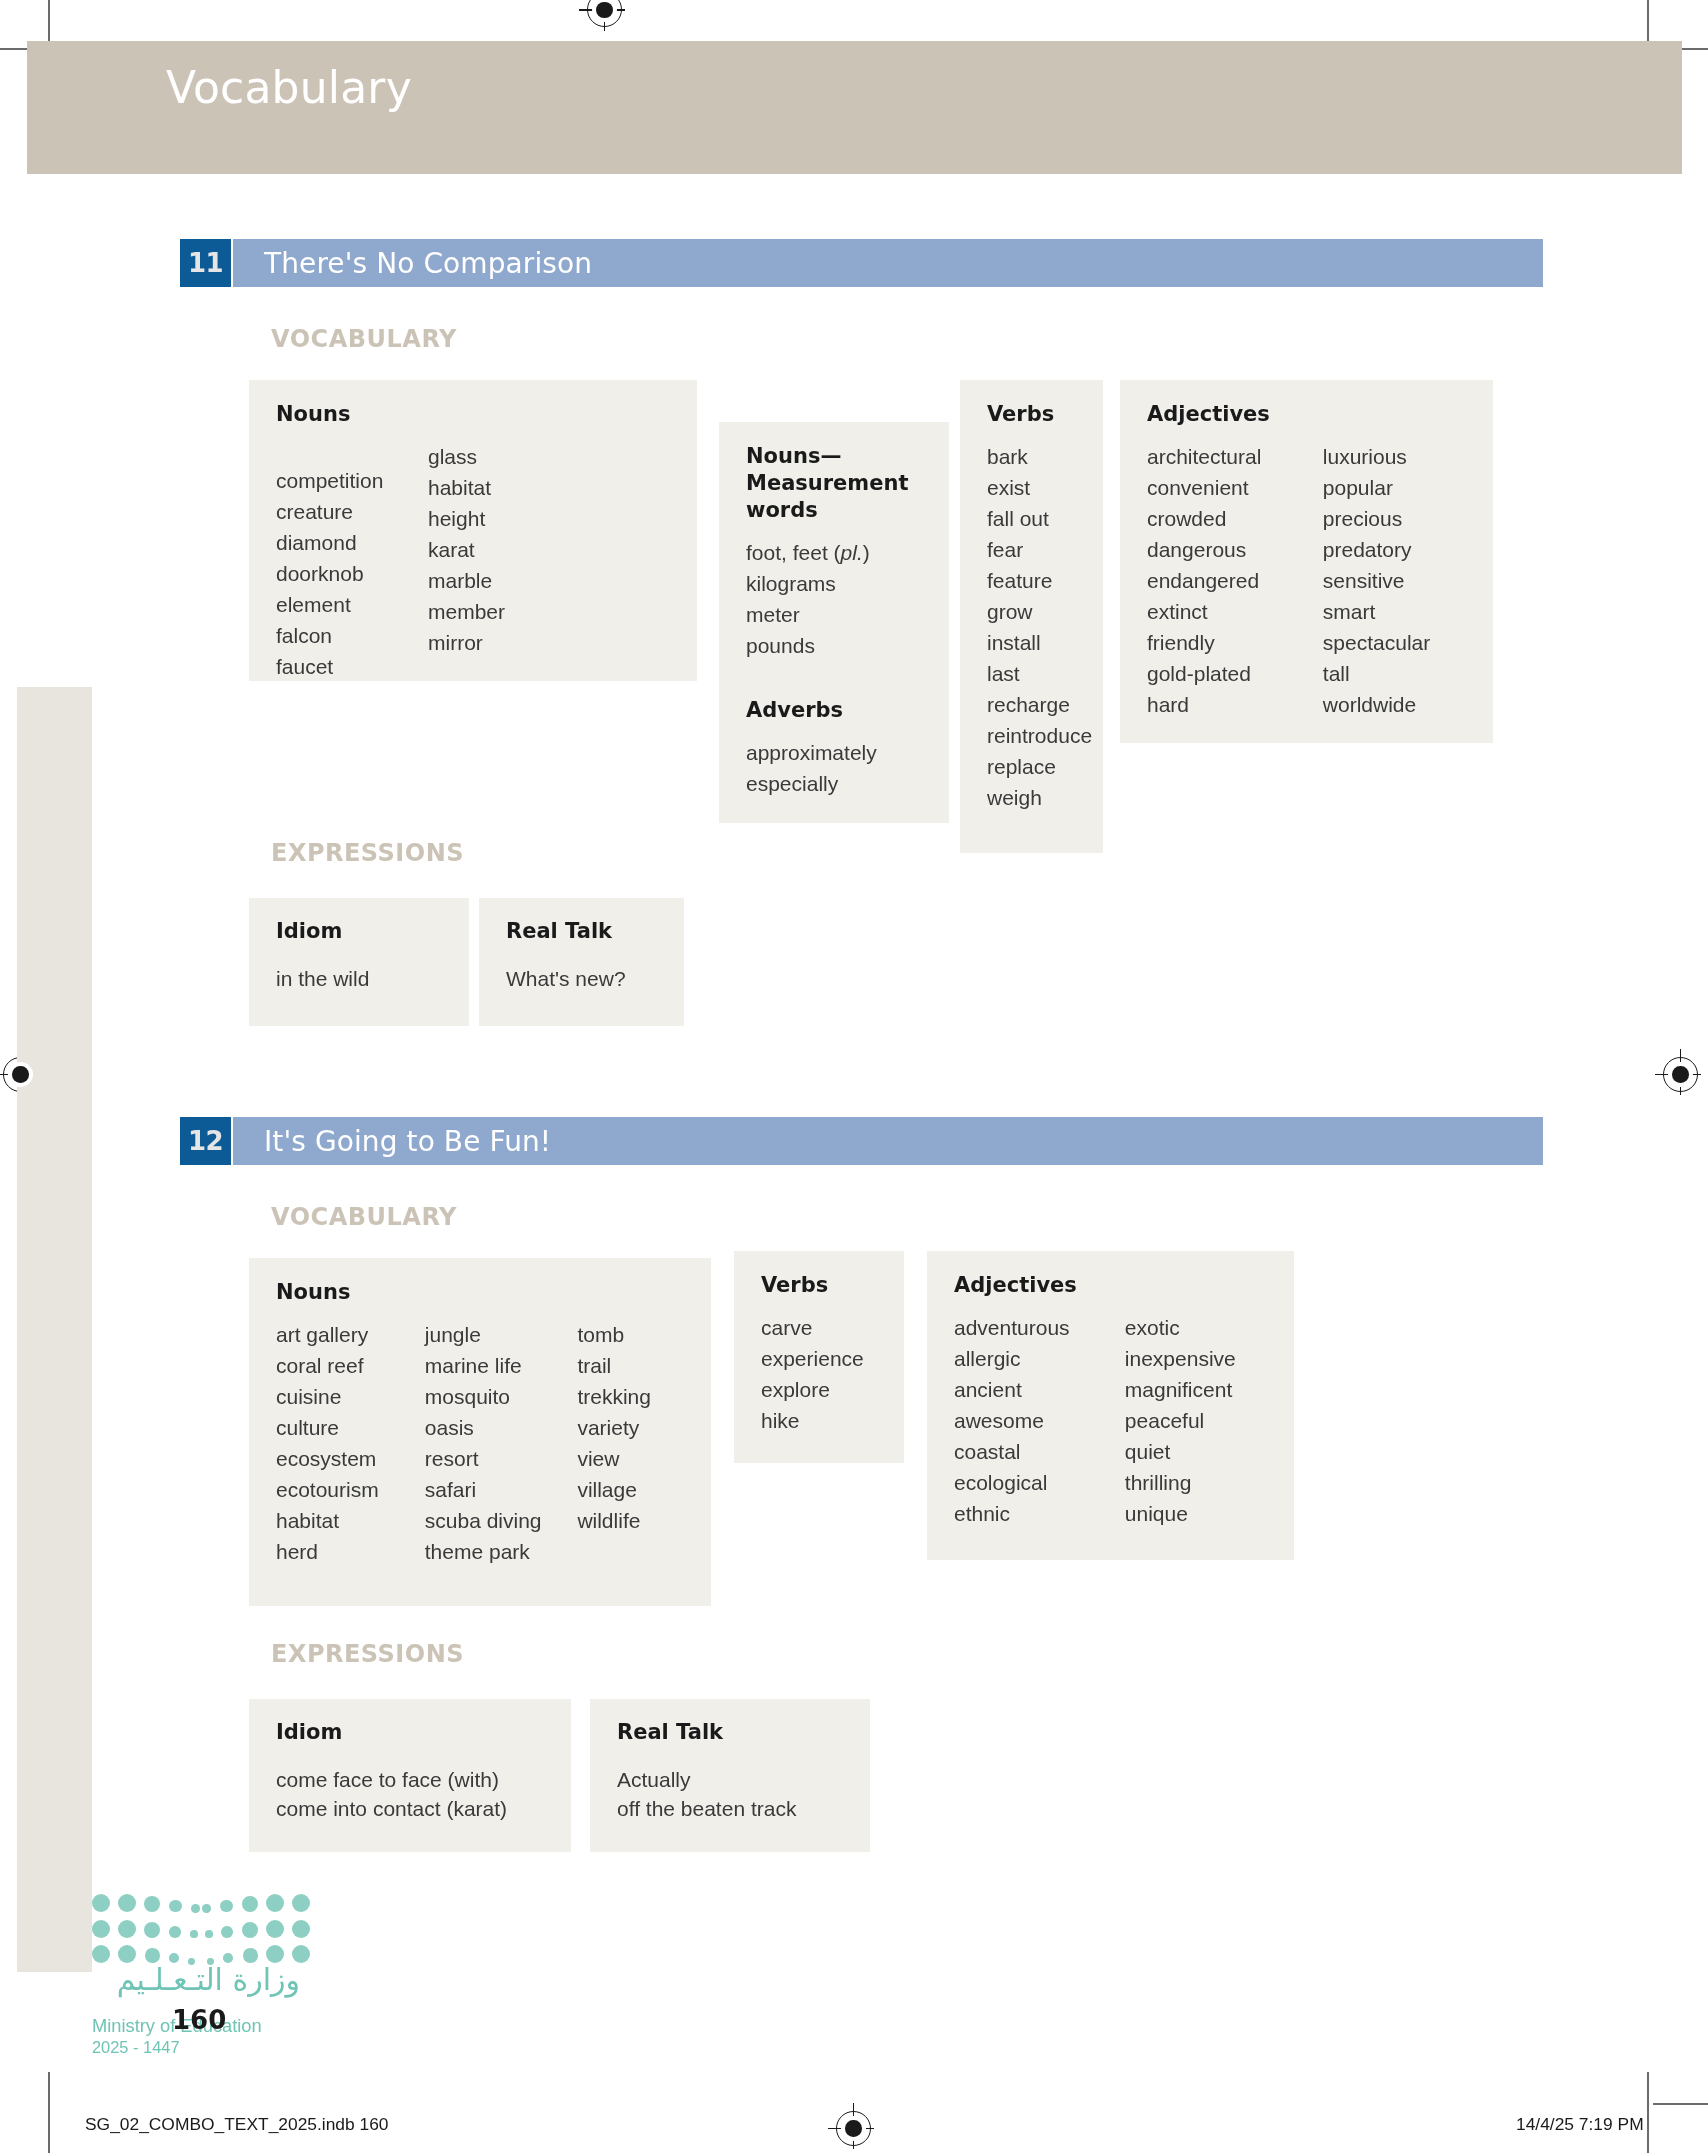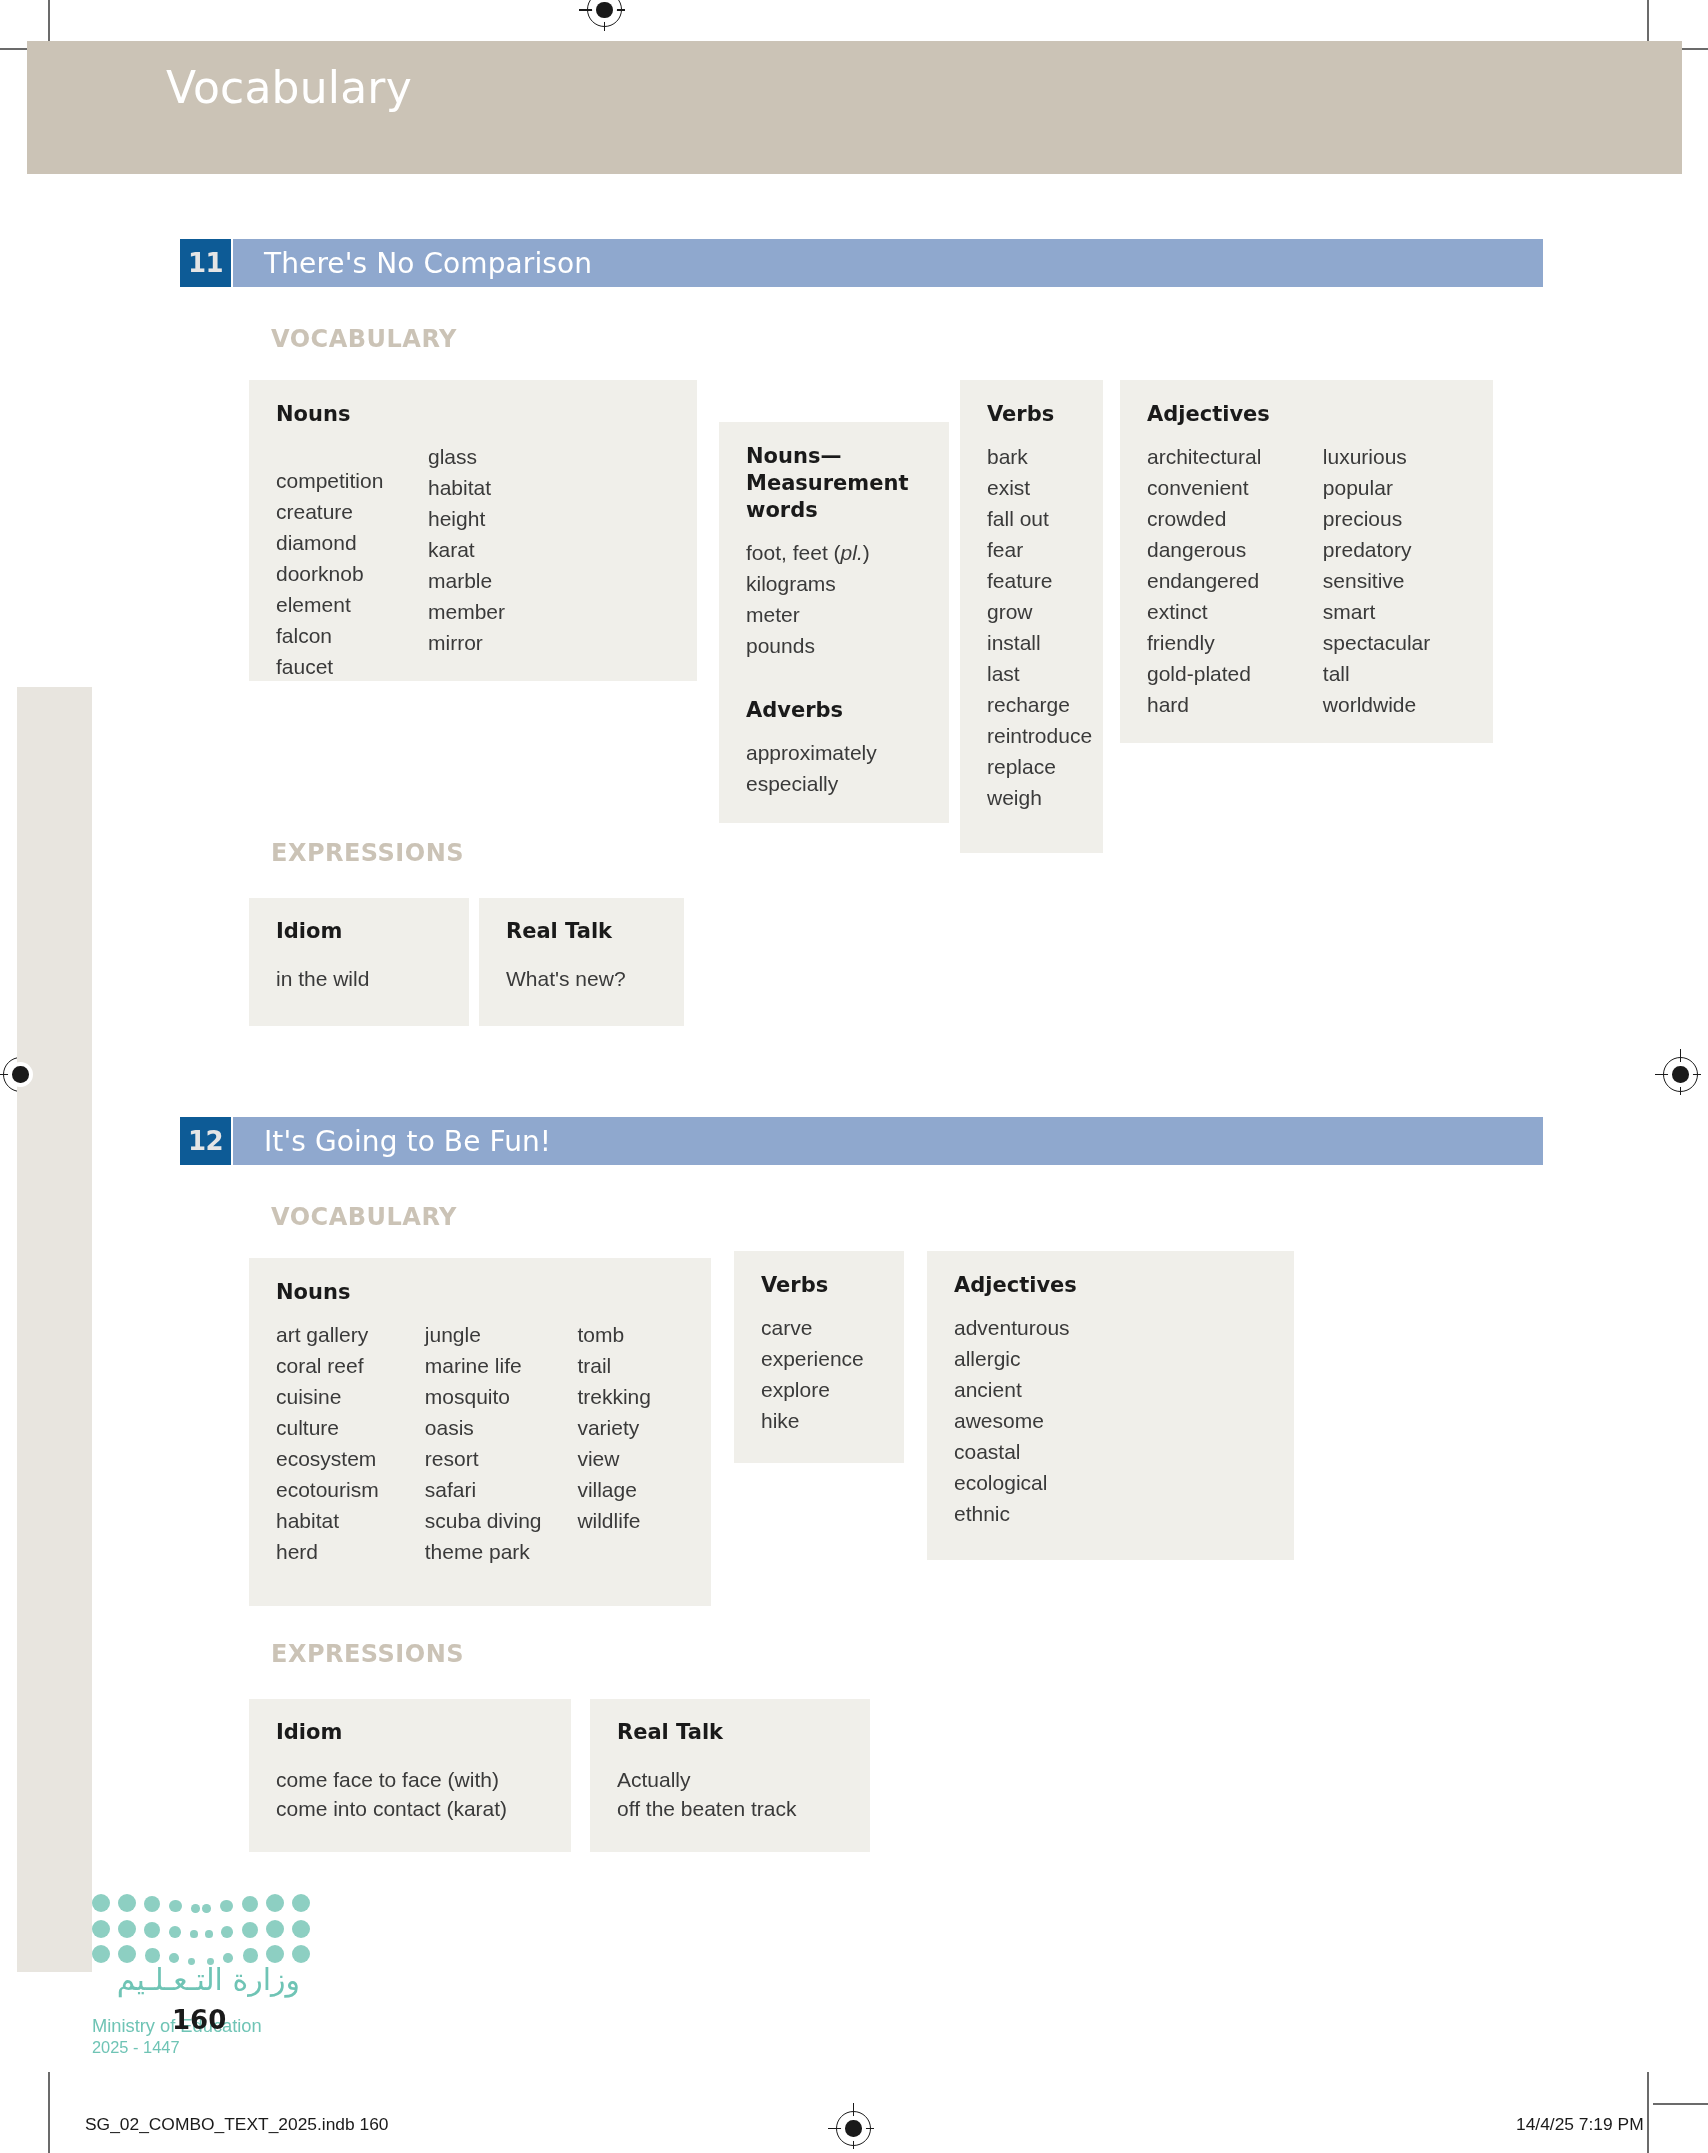--- a/index.html
+++ b/index.html
@@ -424,20 +424,29 @@
   <h4>Adjectives</h4>
   <div class="cols">
     <div class="col" style="width:180px;">
       <span class="word">adventurous</span>
       <span class="word">allergic</span>
       <span class="word">ancient</span>
       <span class="word">awesome</span>
       <span class="word">coastal</span>
       <span class="word">ecological</span>
       <span class="word">ethnic</span>
+    </div>
+    <div class="col" style="width:154px;">
+      <span class="word">exotic</span>
+      <span class="word">inexpensive</span>
+      <span class="word">magnificent</span>
+      <span class="word">peaceful</span>
+      <span class="word">quiet</span>
+      <span class="word">thrilling</span>
+      <span class="word">unique</span>
     </div>
   </div>
 </div>
 
 <div class="sec-label" style="left:271px;top:1640px;">EXPRESSIONS</div>
 
 <div class="ebox" style="left:249px;top:1699px;width:322px;height:153px;">
   <h4>Idiom</h4>
   <span class="word">come face to face (with)</span>
   <span class="word">come into contact (karat)</span>

